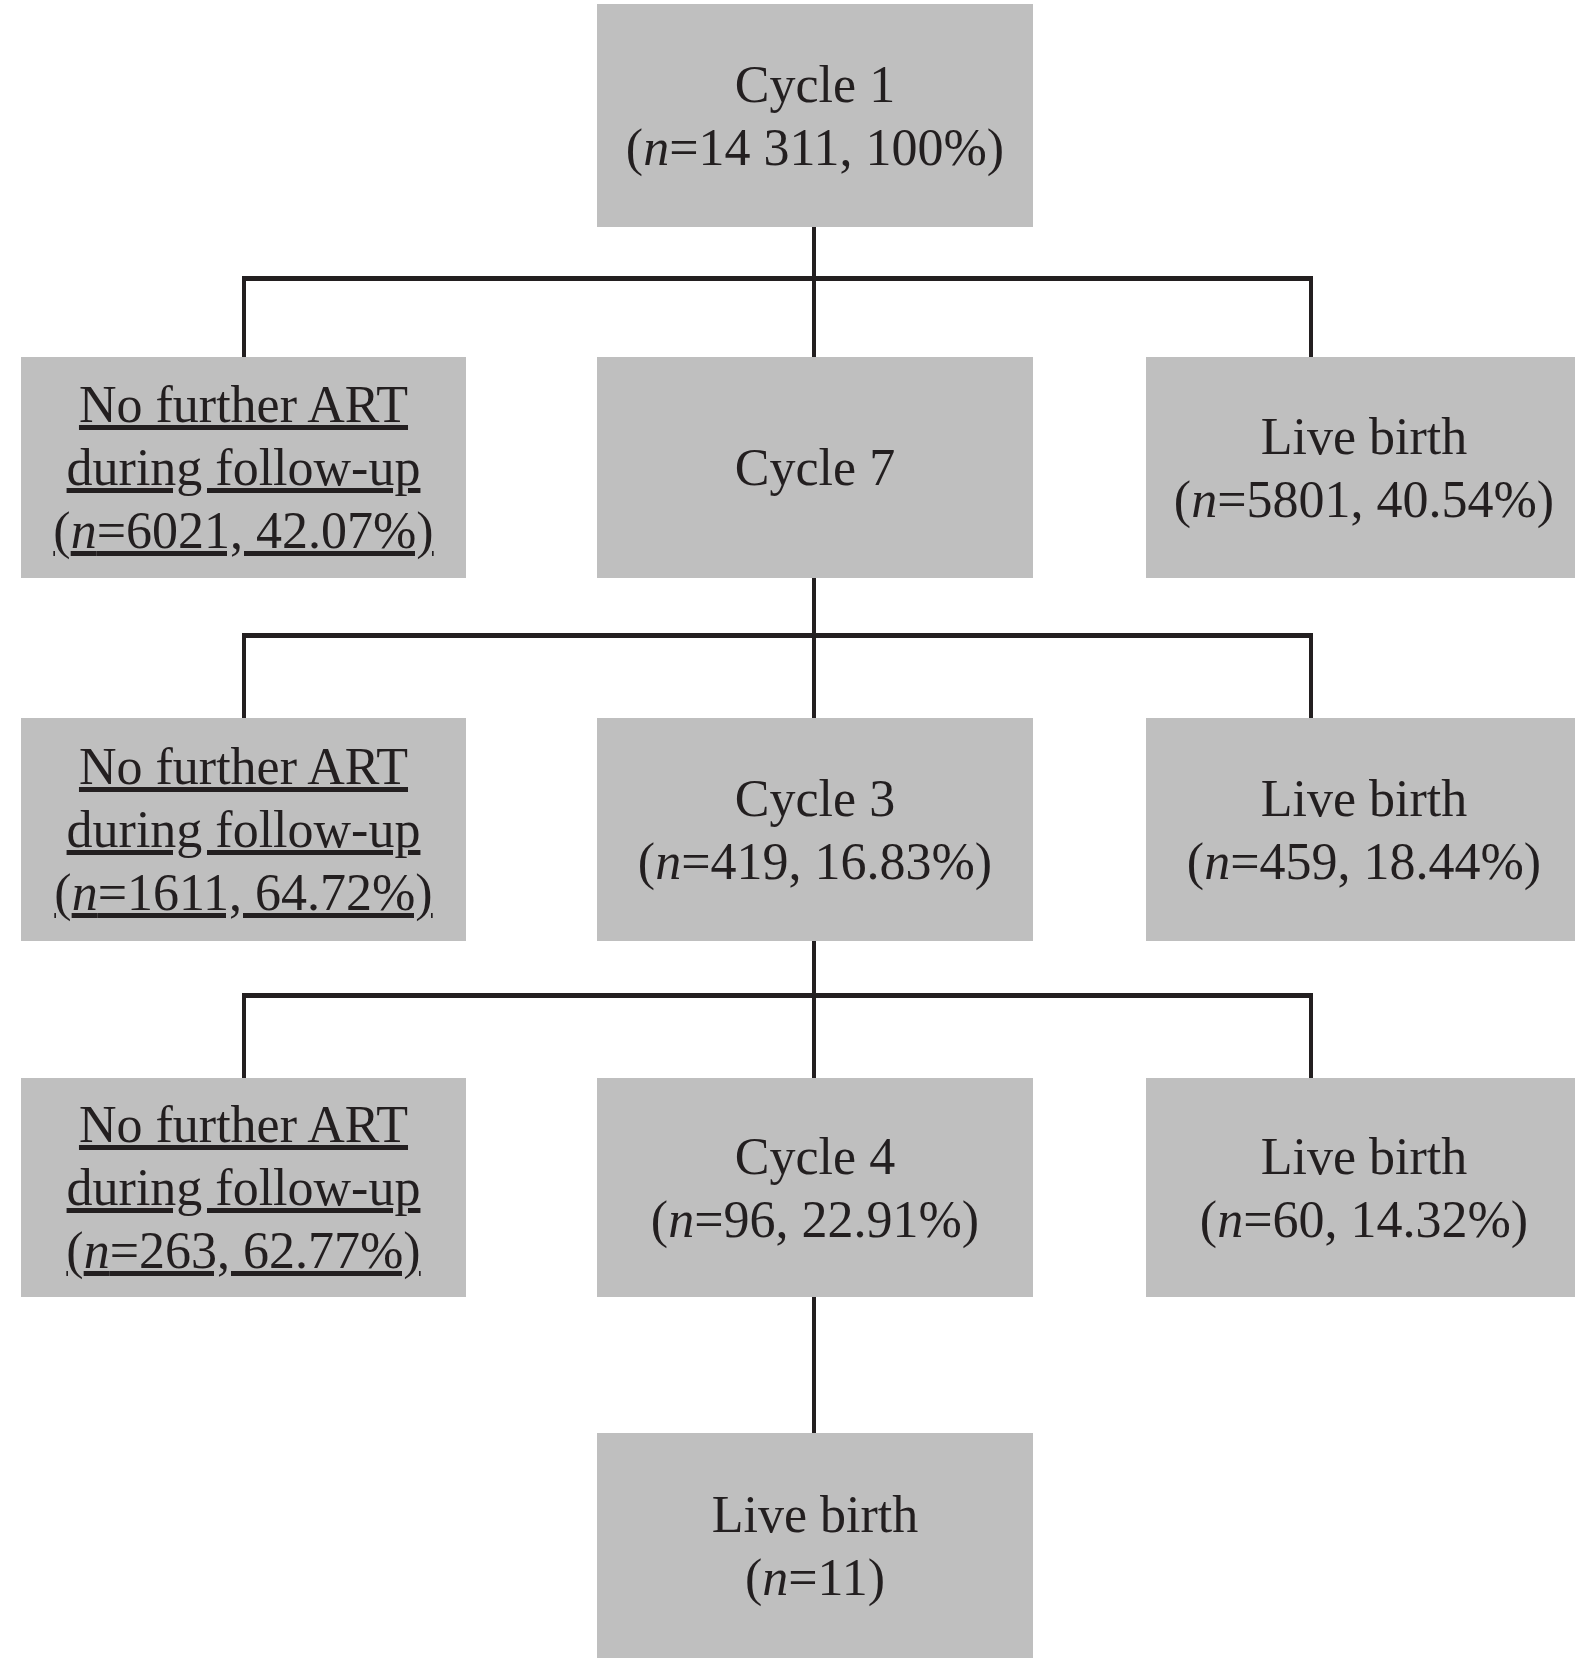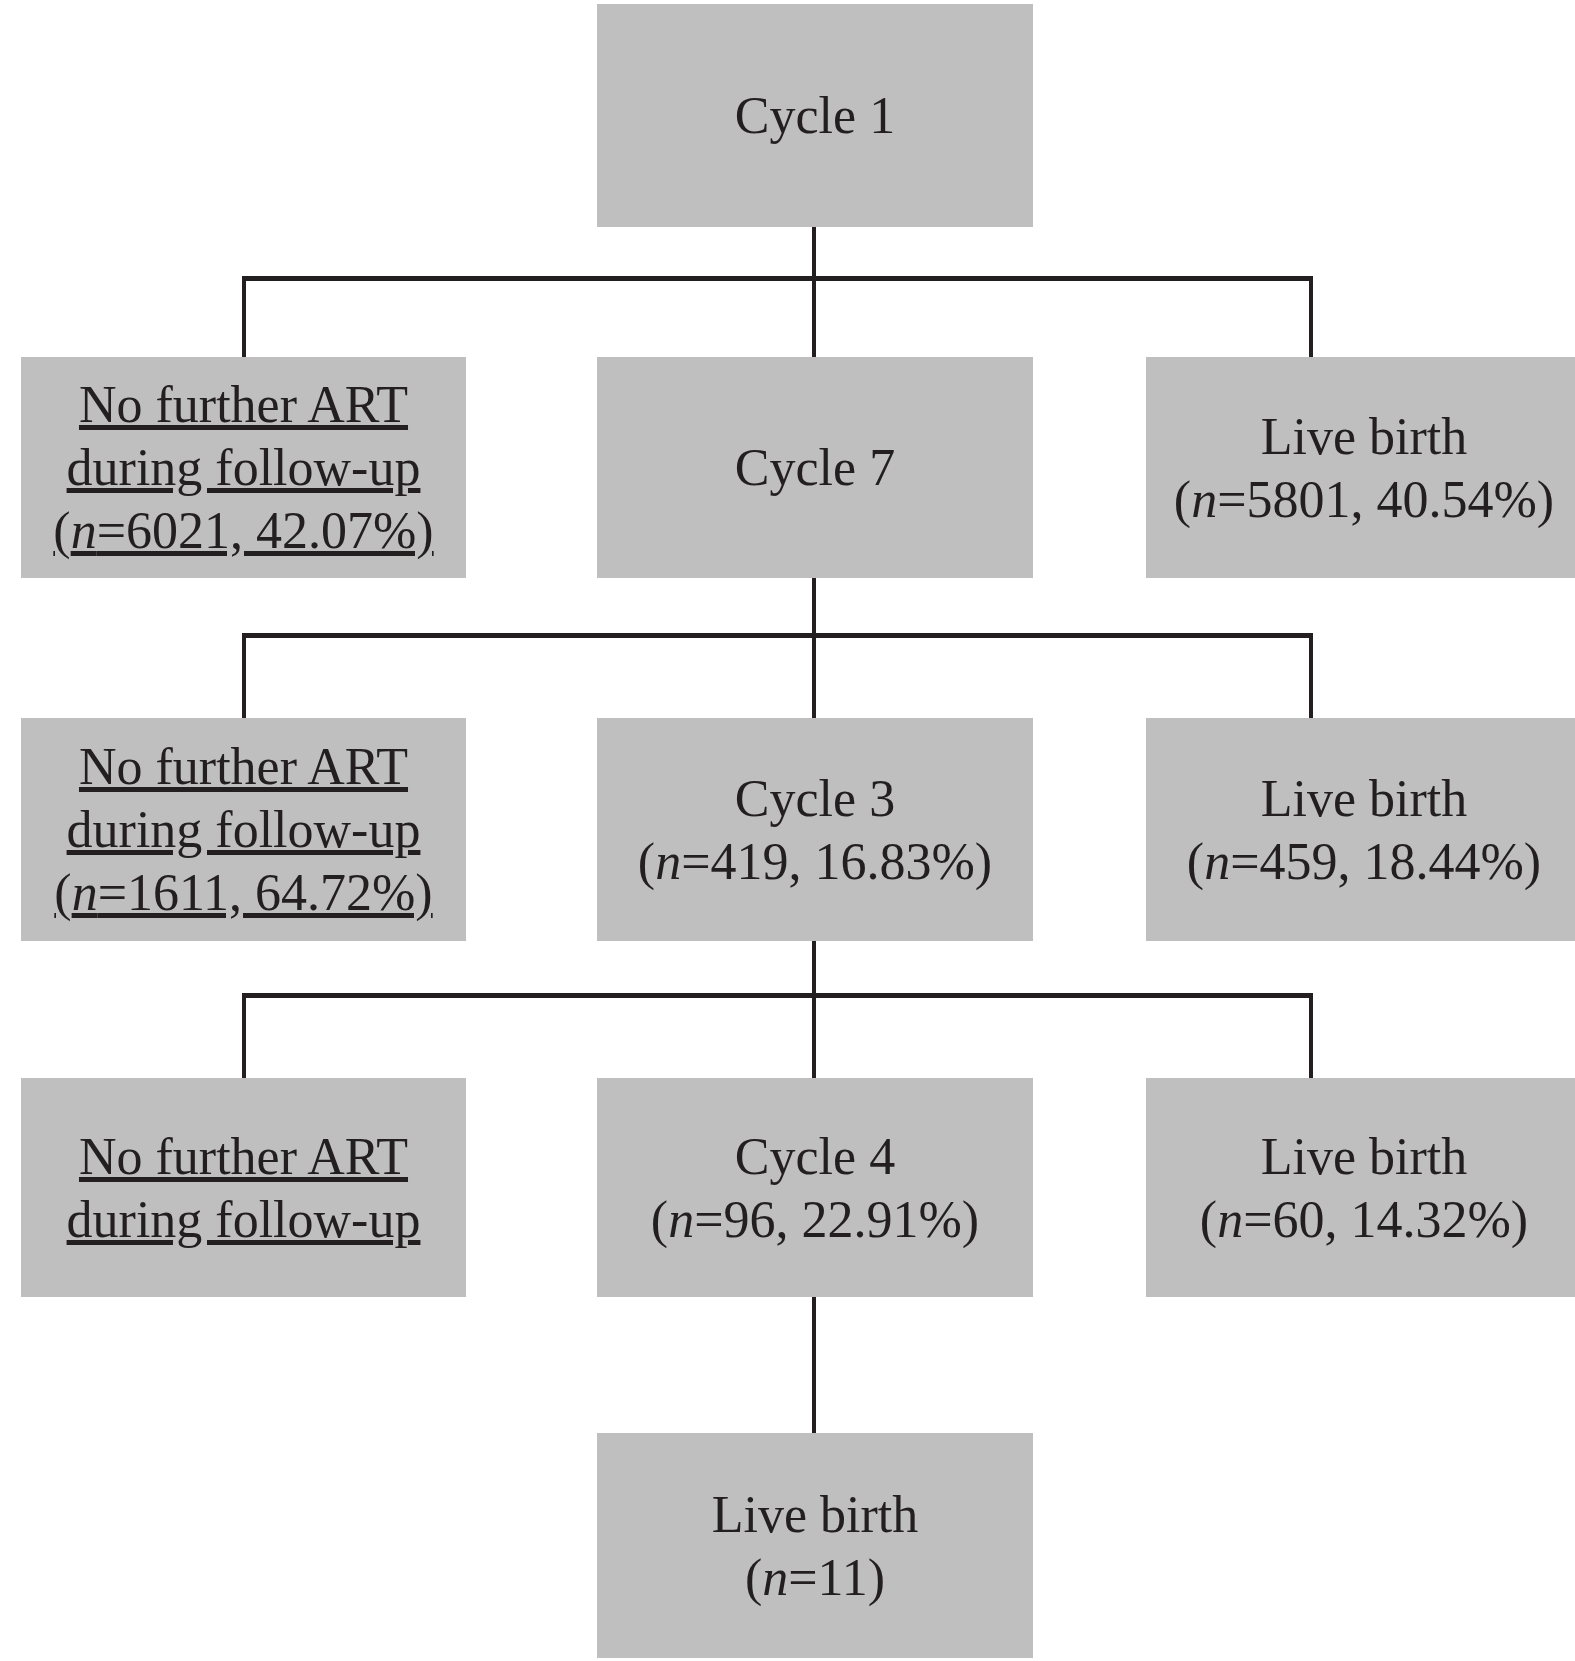--- a/index.html
+++ b/index.html
@@ -47,20 +47,21 @@
   .vline { width: 4px; }
   .hline { height: 5px; }
 </style>
 </head>
 <body>
 
 <div id="canvas">
 
   <div class="node col-m row-1">
     <div>Cycle 1</div>
+    <div><span>(</span><span class="var">n</span><span>=14 311, 100%)</span></div>
   </div>
 
   <div class="line vline" style="left:793px; top:227px; height:130px;"></div>
   <div class="line hline" style="left:223px; top:276px; width:1071px;"></div>
   <div class="line vline" style="left:223px; top:276px; height:81px;"></div>
   <div class="line vline" style="left:1290px; top:276px; height:81px;"></div>
 
   <div class="node col-l row-2">
     <div>No further ART</div>
     <div>during follow-up</div>
@@ -94,20 +95,21 @@
   </div>
 
   <div class="line vline" style="left:793px; top:941px; height:137px;"></div>
   <div class="line hline" style="left:223px; top:993px; width:1071px;"></div>
   <div class="line vline" style="left:223px; top:993px; height:85px;"></div>
   <div class="line vline" style="left:1290px; top:993px; height:85px;"></div>
 
   <div class="node col-l row-4">
     <div>No further ART</div>
     <div>during follow-up</div>
+    <div><span>(</span><span class="var">n</span><span>=263, 62.77%)</span></div>
   </div>
   <div class="node col-m row-4">
     <div>Cycle 4</div>
     <div><span>(</span><span class="var">n</span><span>=96, 22.91%)</span></div>
   </div>
   <div class="node col-r row-4">
     <div>Live birth</div>
     <div><span>(</span><span class="var">n</span><span>=60, 14.32%)</span></div>
   </div>
 

